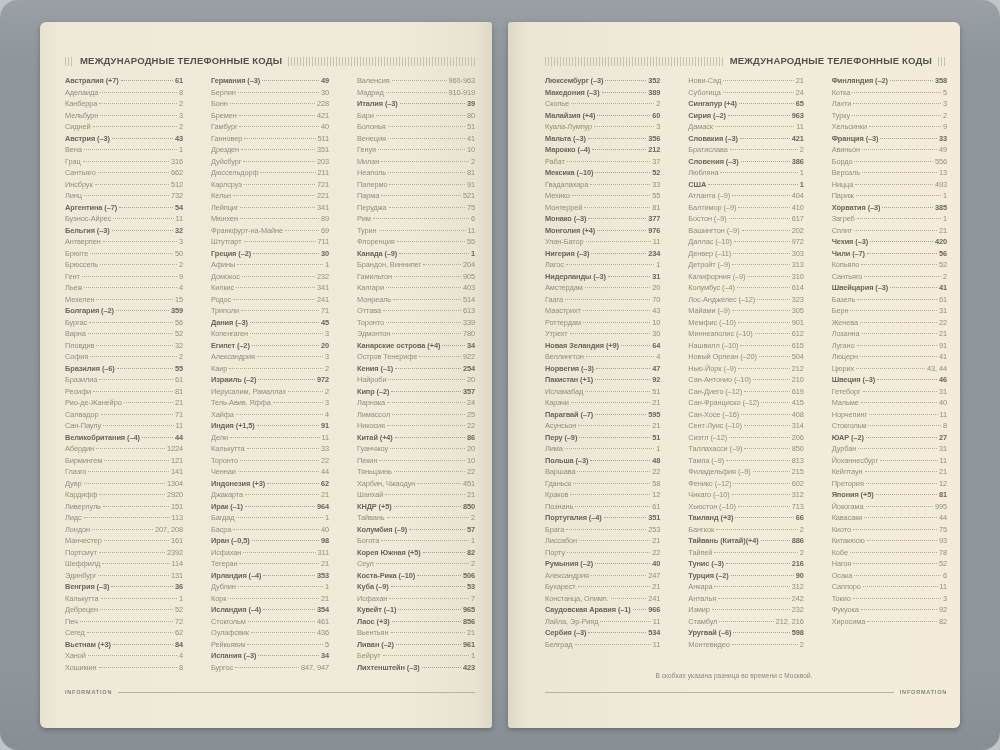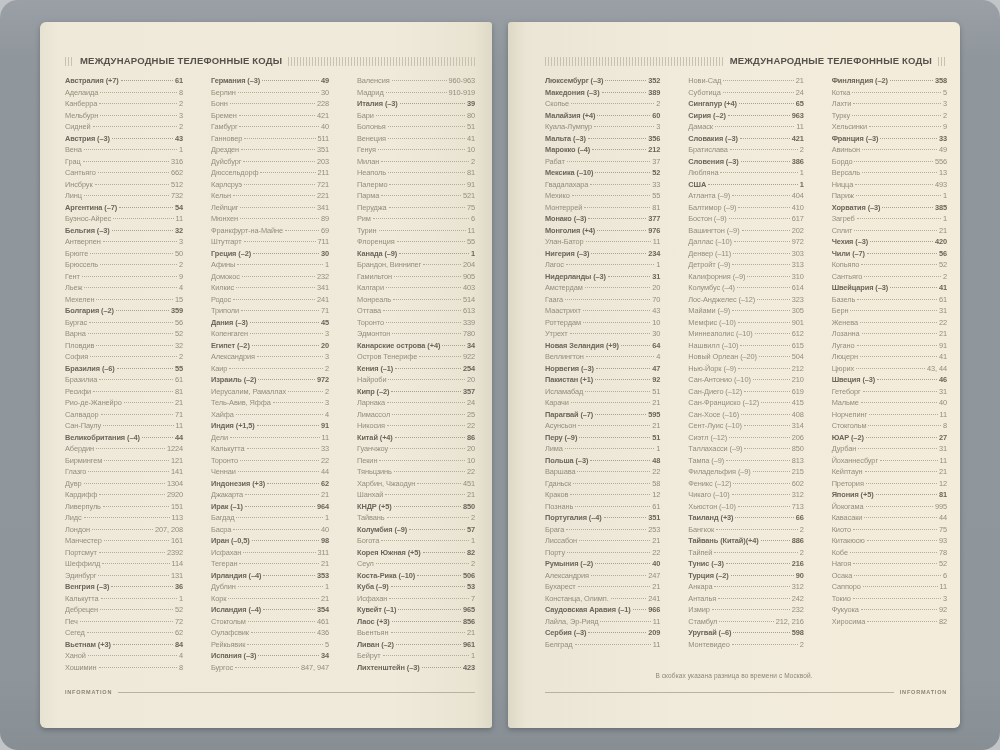--- a/index.html
+++ b/index.html
@@ -1125,21 +1125,21 @@
             <span class="v">966</span>
           </div>
           <div class="row">
             <span class="n">Лайла, Эр-Рияд</span>
             <span class="dots"></span>
             <span class="v">11</span>
           </div>
           <div class="row b">
             <span class="n">Сербия (–3)</span>
             <span class="dots"></span>
-            <span class="v">209</span>
+            <span class="v">534</span>
           </div>
           <div class="row">
             <span class="n">Белград</span>
             <span class="dots"></span>
             <span class="v">11</span>
           </div>
         </div>
         <div class="col">
           <div class="row">
             <span class="n">Нови-Сад</span>

